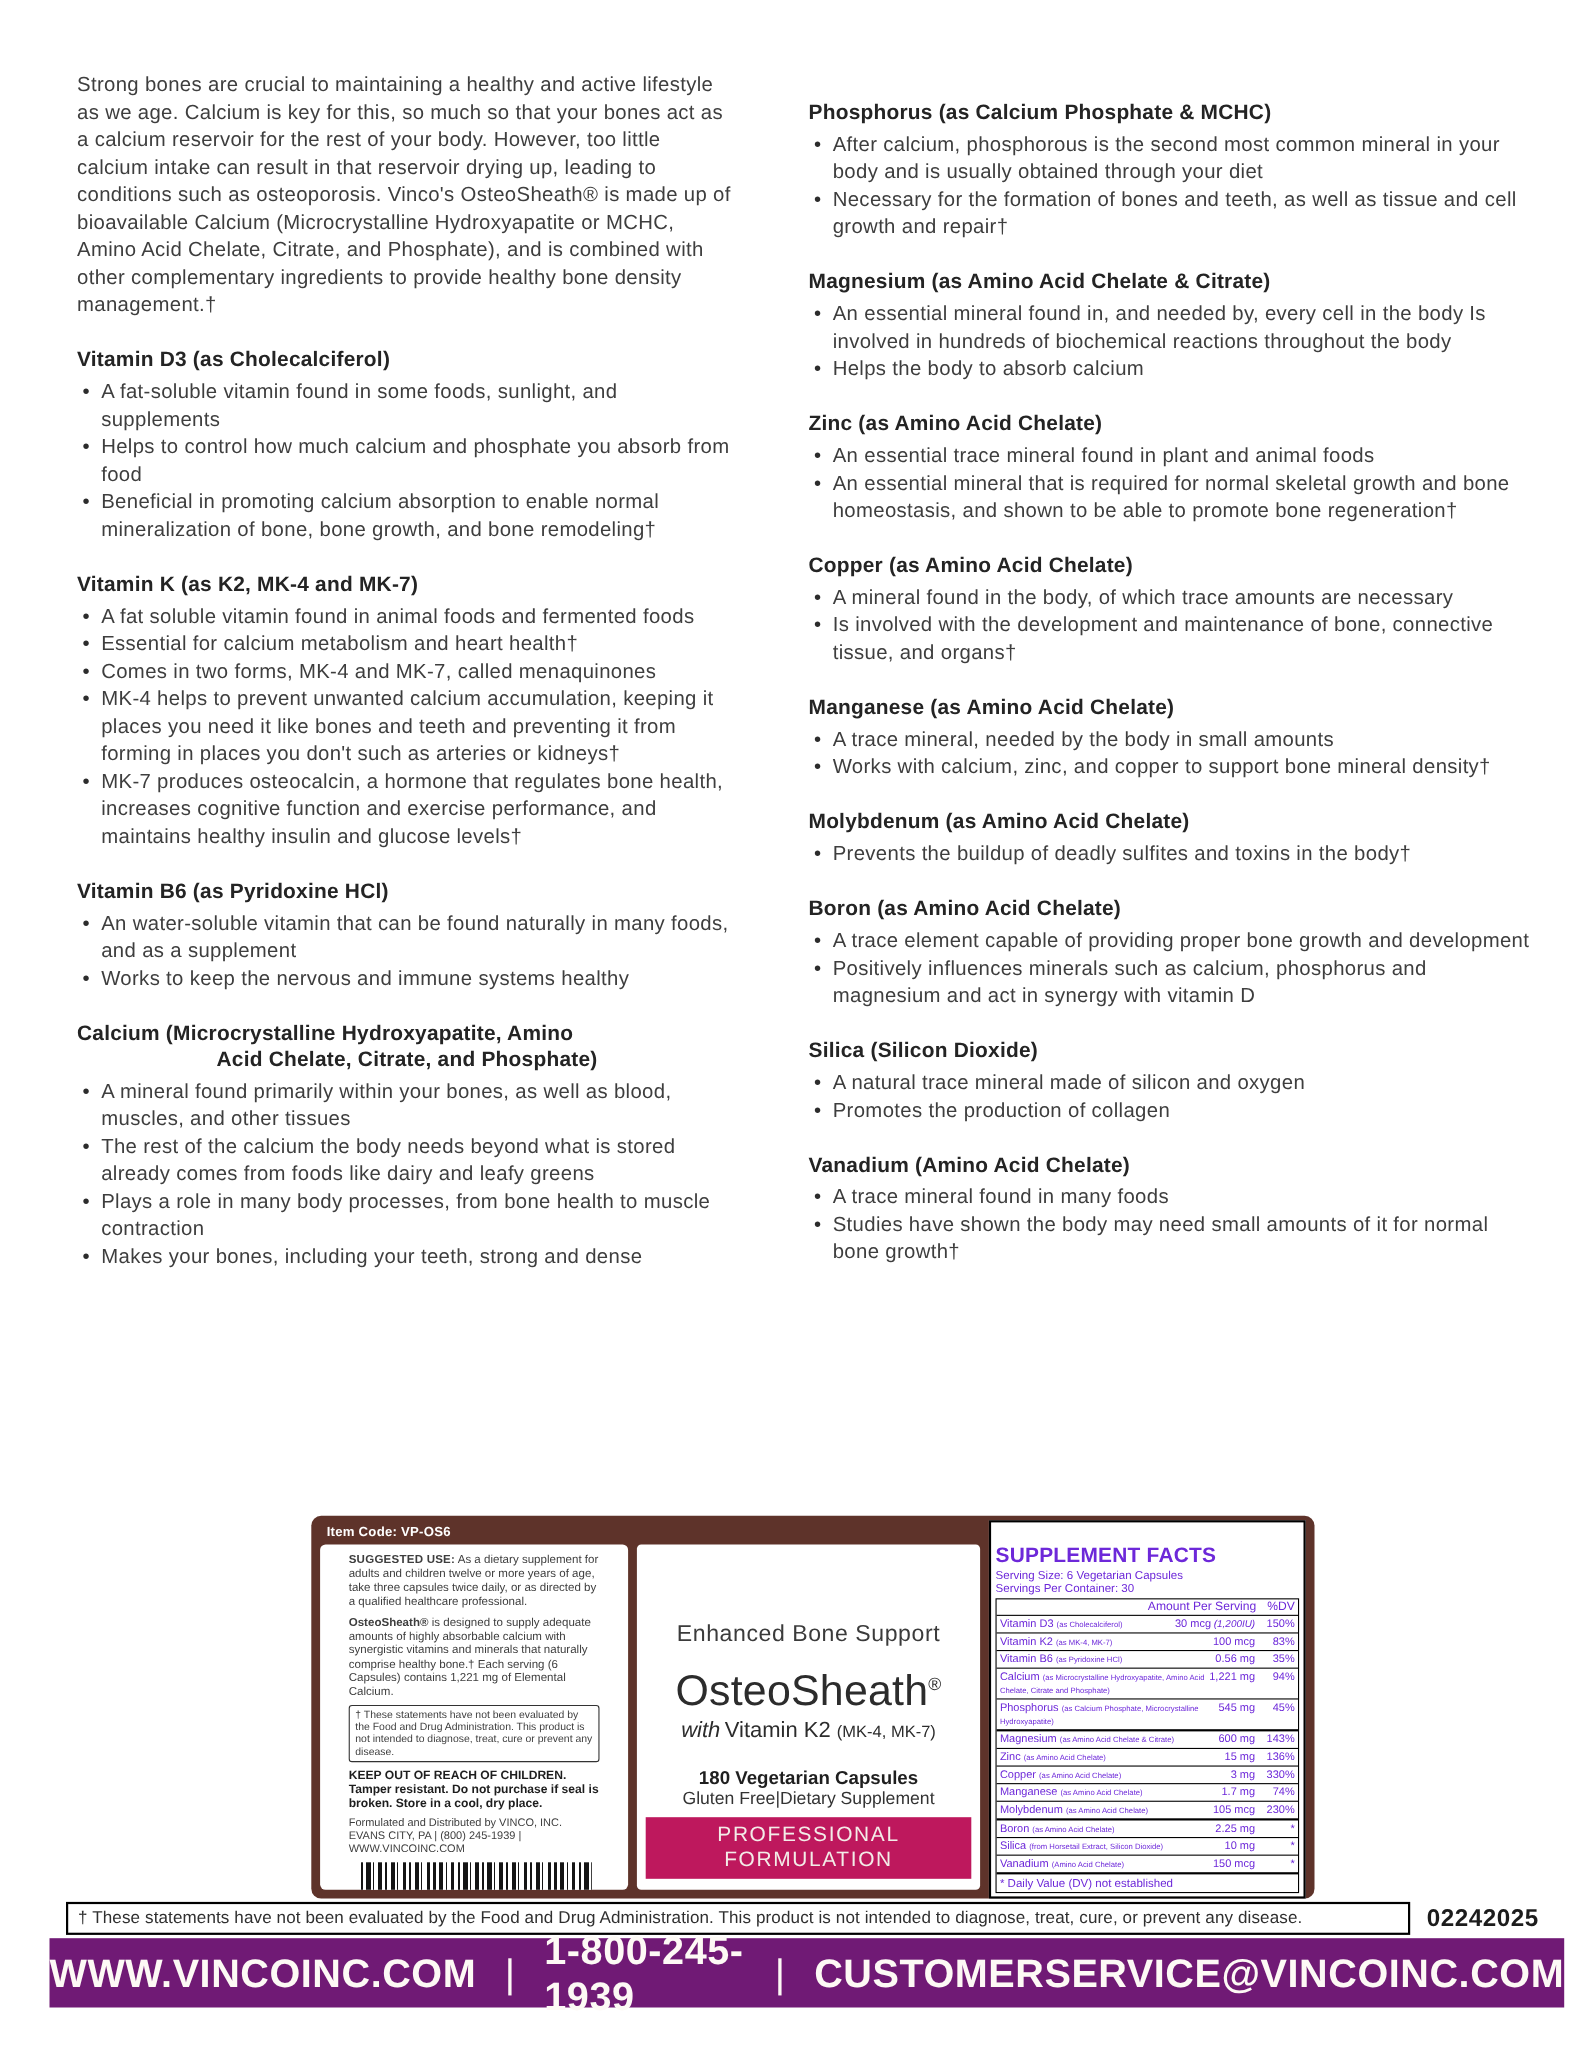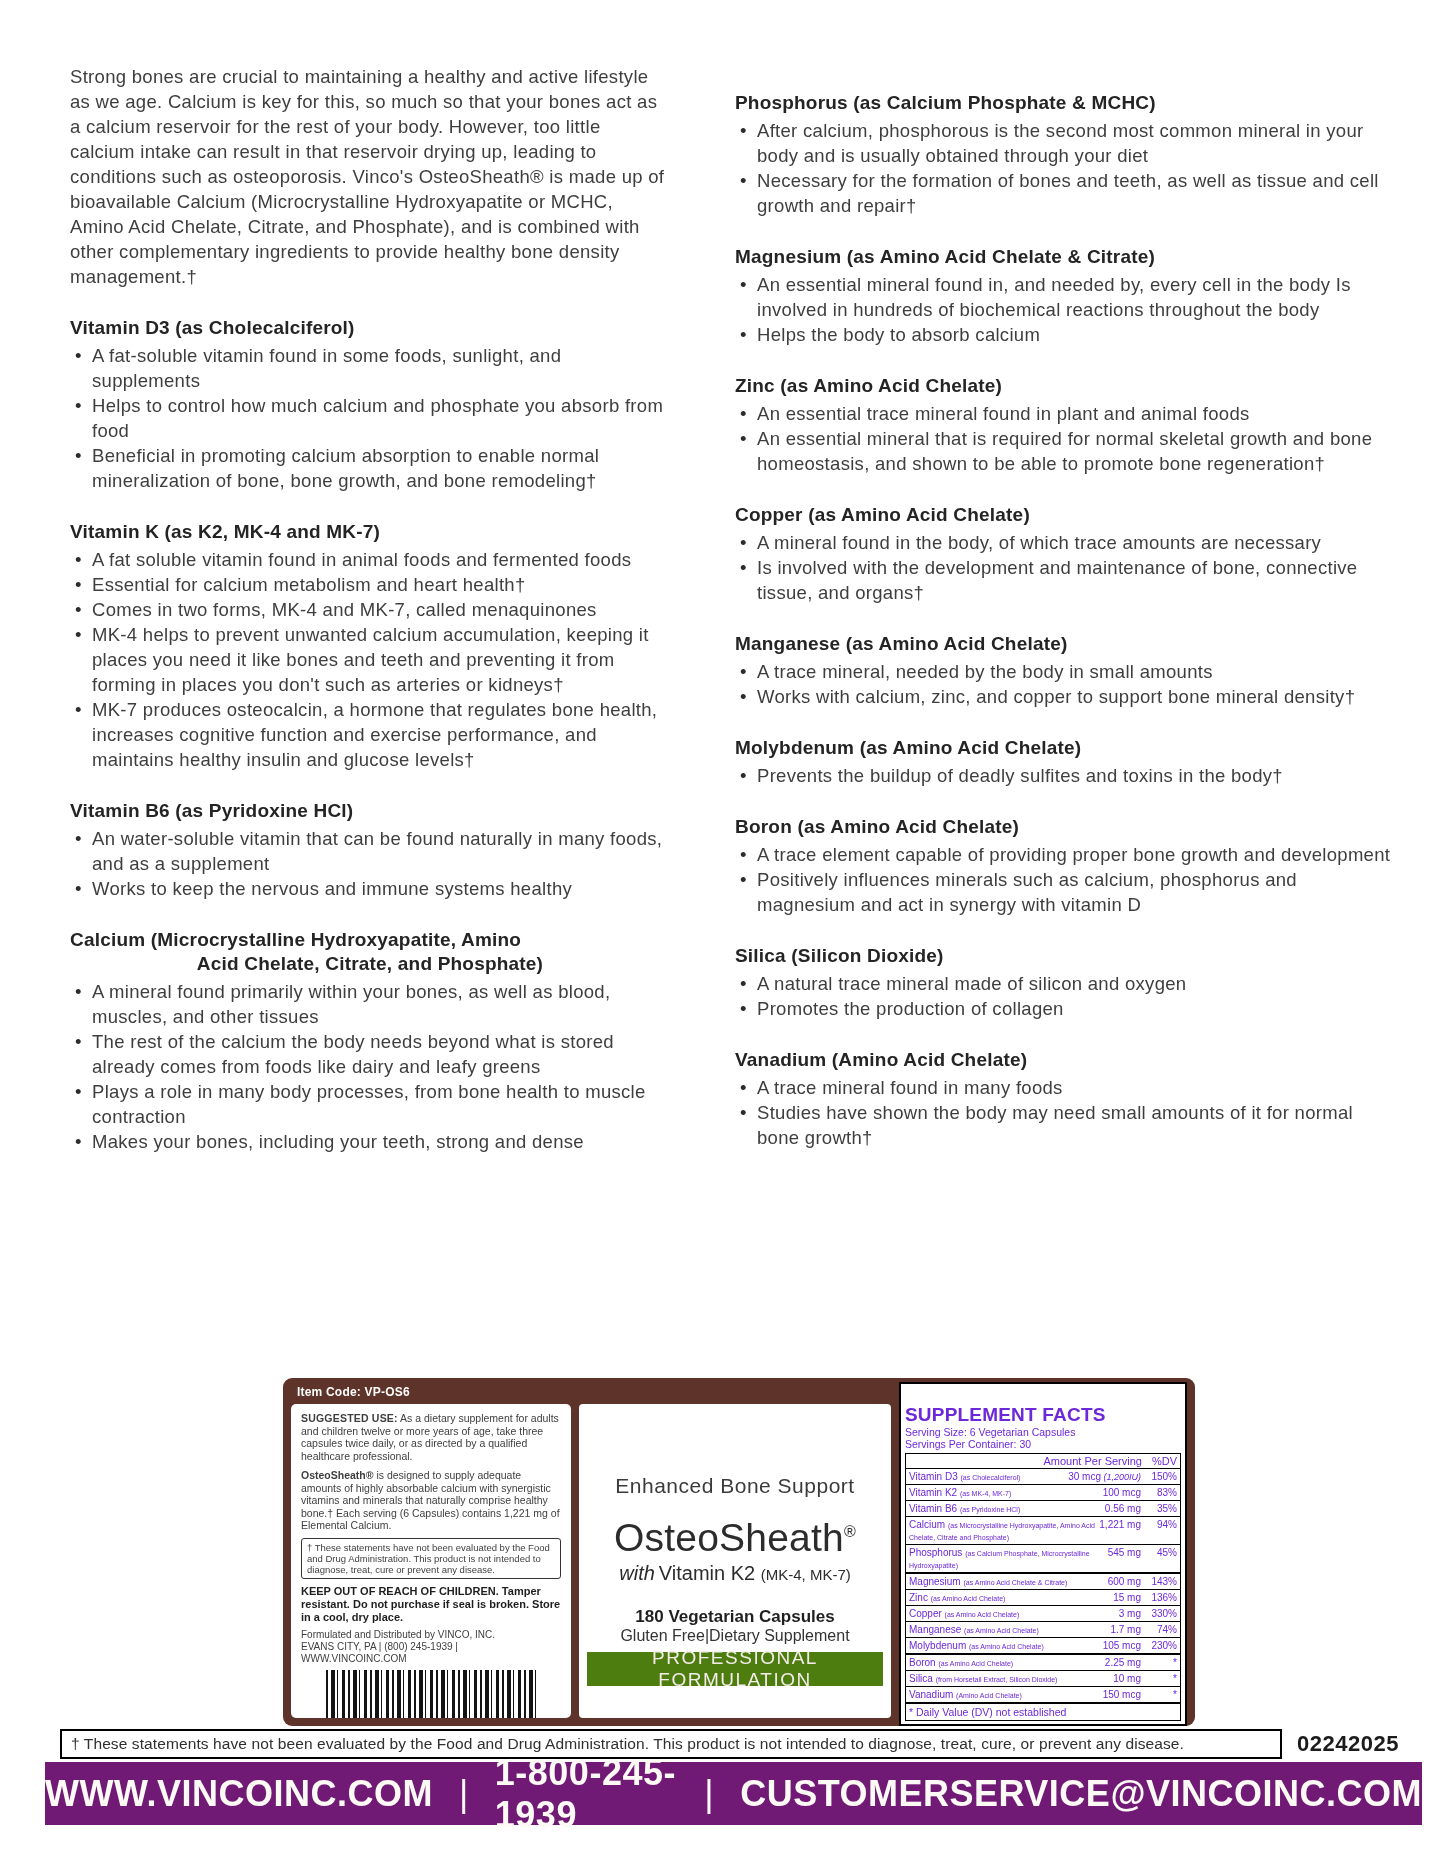--- a/index.html
+++ b/index.html
@@ -18,21 +18,21 @@
   .section ul { margin:0; padding:0; list-style:none; }
   .section li { position:relative; padding-left:22px; font-size:18.5px; line-height:25px; letter-spacing:0.3px; }
   .section li::before { content:"•"; position:absolute; left:5px; top:0; color:#2c2c2c; }
   
   .label {
     position:absolute; left:283px; top:1378px; width:912px; height:348px;
     background:#5e332a; border-radius:9px;
   }
   .item-code { position:absolute; left:14px; top:7px; color:#fff; font-size:12px; font-weight:bold; letter-spacing:0.2px; }
   .panel { position:absolute; background:#fff; }
-  .left-panel { left:8px; top:26px; width:280px; height:314px; border-radius:5px; padding:8px 10px; box-sizing:border-box; overflow:hidden; }
+  .left-panel { left:8px; top:26px; width:280px; height:314px; border-radius:5px; padding:8px 26px; box-sizing:border-box; overflow:hidden; }
   .left-panel p { margin:0; }
   .sug  { font-size:10.5px; line-height:12.5px; }
   .sug b { letter-spacing:0.2px; }
   .desc { margin-top:7px !important; font-size:10.5px; line-height:12.5px; }
   .fda-box { margin-top:6px; border:1px solid #333; border-radius:3px; padding:3px 5px; font-size:9.5px; line-height:11px; }
   .warn { margin-top:6px !important; font-size:11px; line-height:13px; font-weight:bold; color:#1e1e1e; }
   .dist { margin-top:5px !important; font-size:10px; line-height:12px; }
   .barcode { margin-top:5px; width:232px; margin-left:auto; margin-right:auto; }
   .bars {
     height:52px; width:210px; margin:0 auto;
@@ -56,21 +56,21 @@
   }
   .tagline { position:absolute; top:70px; width:100%; font-size:21px; color:#3b3b3b; letter-spacing:0.5px; }
   .product { position:absolute; top:112px; width:100%; font-size:39px; color:#2c2c2c; letter-spacing:0.2px; }
   .product sup { font-size:16px; }
   .subtitle { position:absolute; top:158px; width:100%; font-size:20px; color:#2c2c2c; }
   .subtitle i { margin-right:4px; }
   .subtitle .small { font-size:15px; }
   .count { position:absolute; top:203px; width:100%; font-size:17px; font-weight:bold; color:#1f1f1f; }
   .badges { position:absolute; top:223px; width:100%; font-size:16px; color:#333; }
   .pf-banner {
-    position:absolute; left:8px; right:8px; top:248px; height:34px; background:#4d7c0f;
+    position:absolute; left:8px; right:8px; top:248px; height:56px; background:#be185d;
     color:#f3ece8; display:flex; align-items:center; justify-content:center;
     font-size:19px; letter-spacing:1.5px;
   }
   .facts-panel { left:616px; top:4px; width:288px; height:344px; border:2px solid #000; box-sizing:border-box; padding:20px 4px; overflow:hidden; color:#6d28d9; }
   .facts-title { font-size:19px; font-weight:bold; letter-spacing:0.2px; }
   .facts-serving { font-size:10.5px; line-height:12px; }
   .facts-table { border:1.5px solid #000; margin-top:3px; }
   .facts-header { display:flex; justify-content:flex-end; gap:10px; border-bottom:1.5px solid #000; font-size:11px; padding:1px 3px; }
   .facts-row { display:flex; align-items:flex-start; border-top:1px solid #000; padding:1.5px 3px; font-size:10px; line-height:11px; }
   .facts-row:first-child { border-top:none; }

